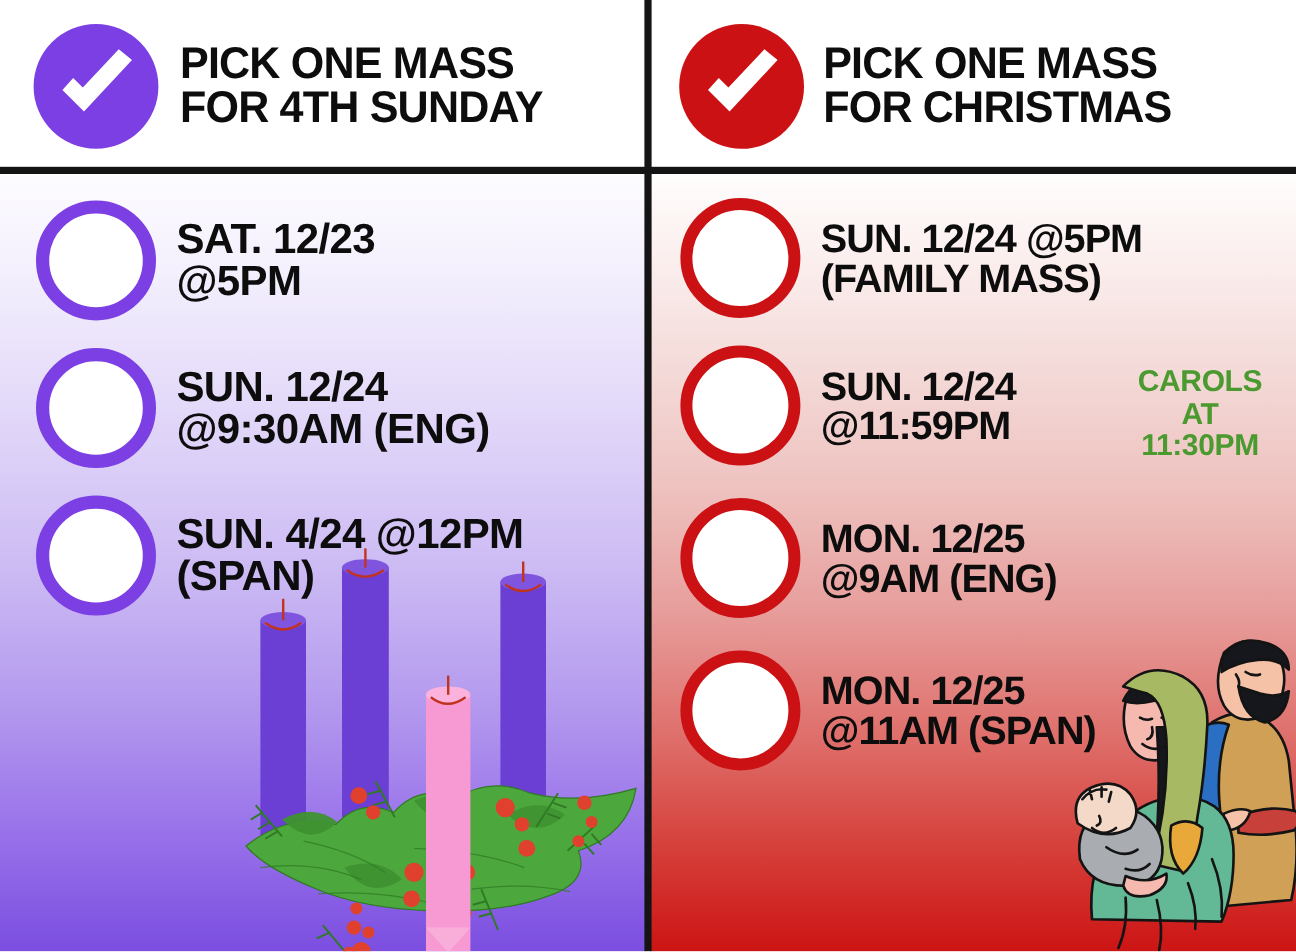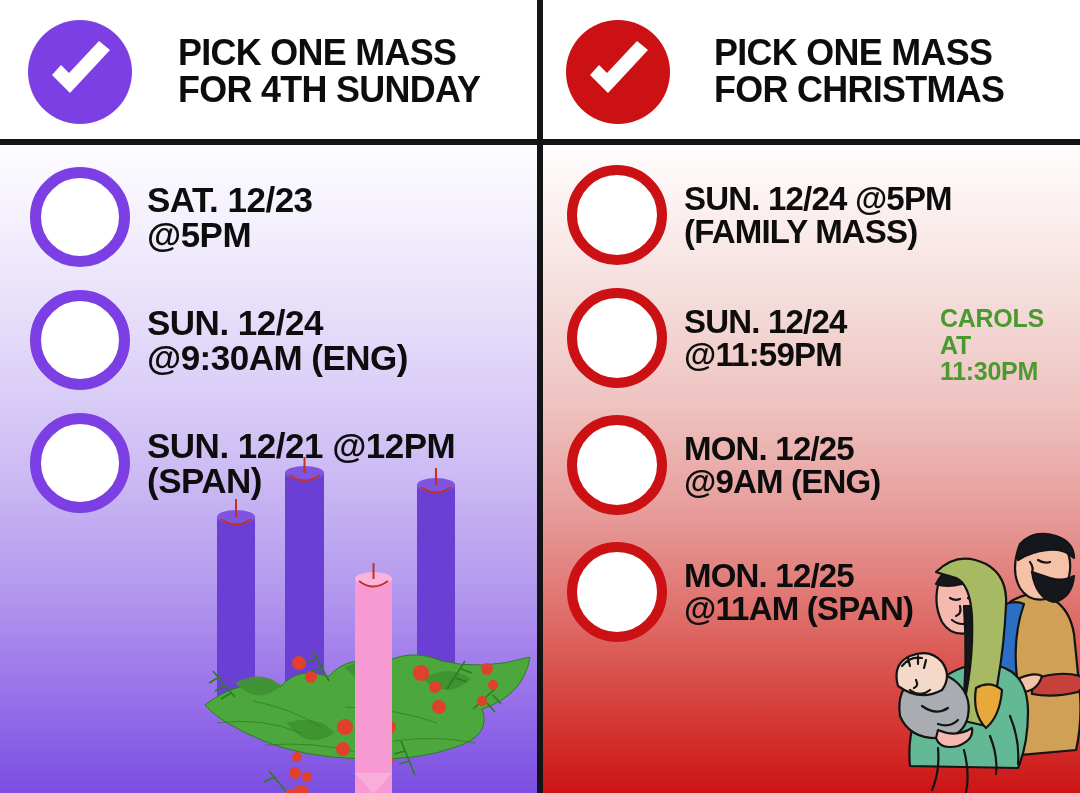--- a/index.html
+++ b/index.html
@@ -15,21 +15,21 @@
     overflow:hidden;
   }
 
   
   .header-band{
     position:absolute; left:0; top:0; width:1080px; height:143px;
     background:#ffffff;
   }
   .header-col{
     position:absolute; top:0; height:143px;
-    display:flex; align-items:center;gap:28px;
+    display:flex; align-items:center;
   }
   .header-col.left{ left:0; width:540px; }
   .header-col.right{ left:540px; width:540px; }
 
   .check-badge{
     flex:0 0 auto;
     width:104px; height:104px; border-radius:50%;
     position:relative;
     margin-left:28px;
   }
@@ -103,21 +103,21 @@
   .panel.left .opt-text{ font-size:35px; margin-left:17px; }
   .panel.right .opt{ left:25px;align-items:center; }
   .panel.right .opt-text{ font-size:33px; margin-left:17px; letter-spacing:-0.8px; }
 
   .carols{
     position:absolute;
     color:#4a9a30;
     font-weight:bold;
     font-size:25px;
     line-height:1.06;
-    text-align:left;
+    text-align:center;
     white-space:pre-line;
     letter-spacing:-0.3px;
     z-index:25;
   }
 
   
   .wreath{ position:absolute; left:195px; top:310px; z-index:10; }
   .nativity{ position:absolute; left:350px; top:375px; z-index:10; }
 </style>
 </head>
@@ -245,21 +245,21 @@
     </div>
 
     <div class="opt" style="top:145px;">
       <div class="bullet p"></div>
       <div class="opt-text">SUN. 12/24
 @9:30AM (ENG)</div>
     </div>
 
     <div class="opt" style="top:268px;">
       <div class="bullet p"></div>
-      <div class="opt-text">SUN. 12/21 @12PM
+      <div class="opt-text">SUN. 4/24 @12PM
 (SPAN)</div>
     </div>
   </div>
 
   <div class="panel right">
 
     <svg class="nativity" width="200" height="275" viewBox="0 0 200 275">
       <g stroke="#141414" stroke-width="2.2" stroke-linejoin="round" stroke-linecap="round">
 
         <path d="M118 82 q22 -14 44 -2 q16 10 20 34 l6 60 q2 30 -4 56 l-66 6 q-10 -50 -4 -90 Z" fill="#cfa055"></path>

